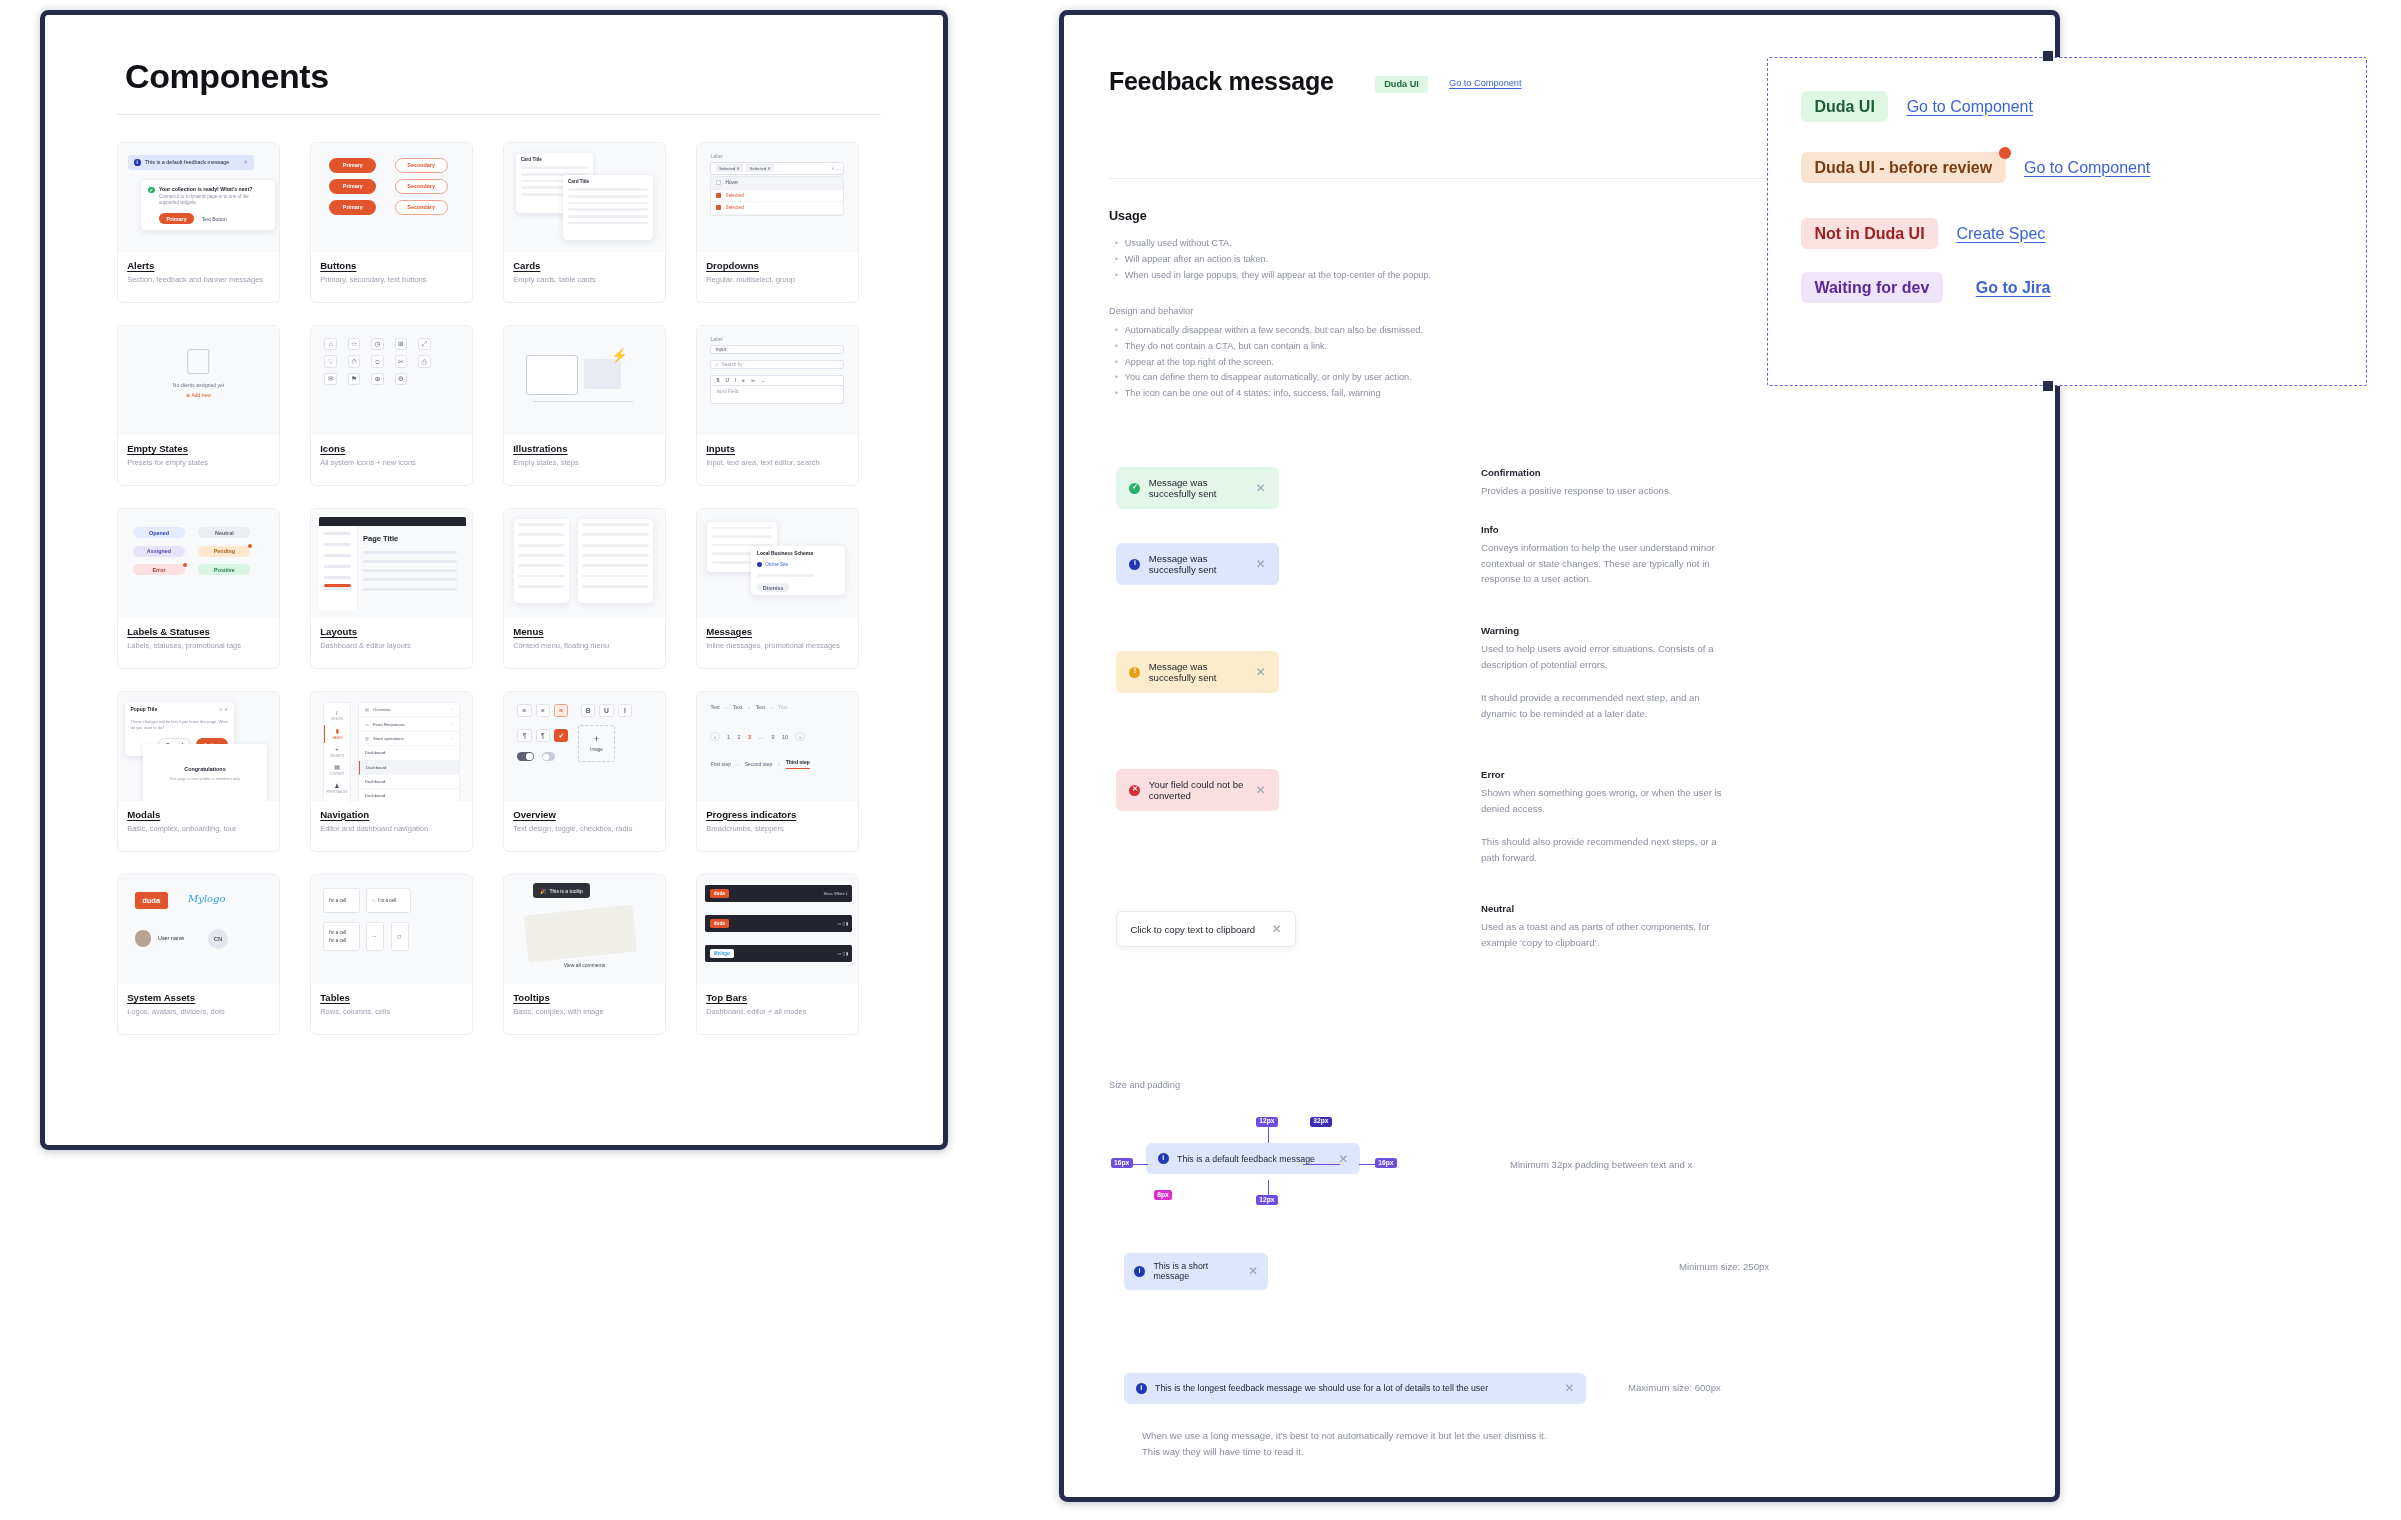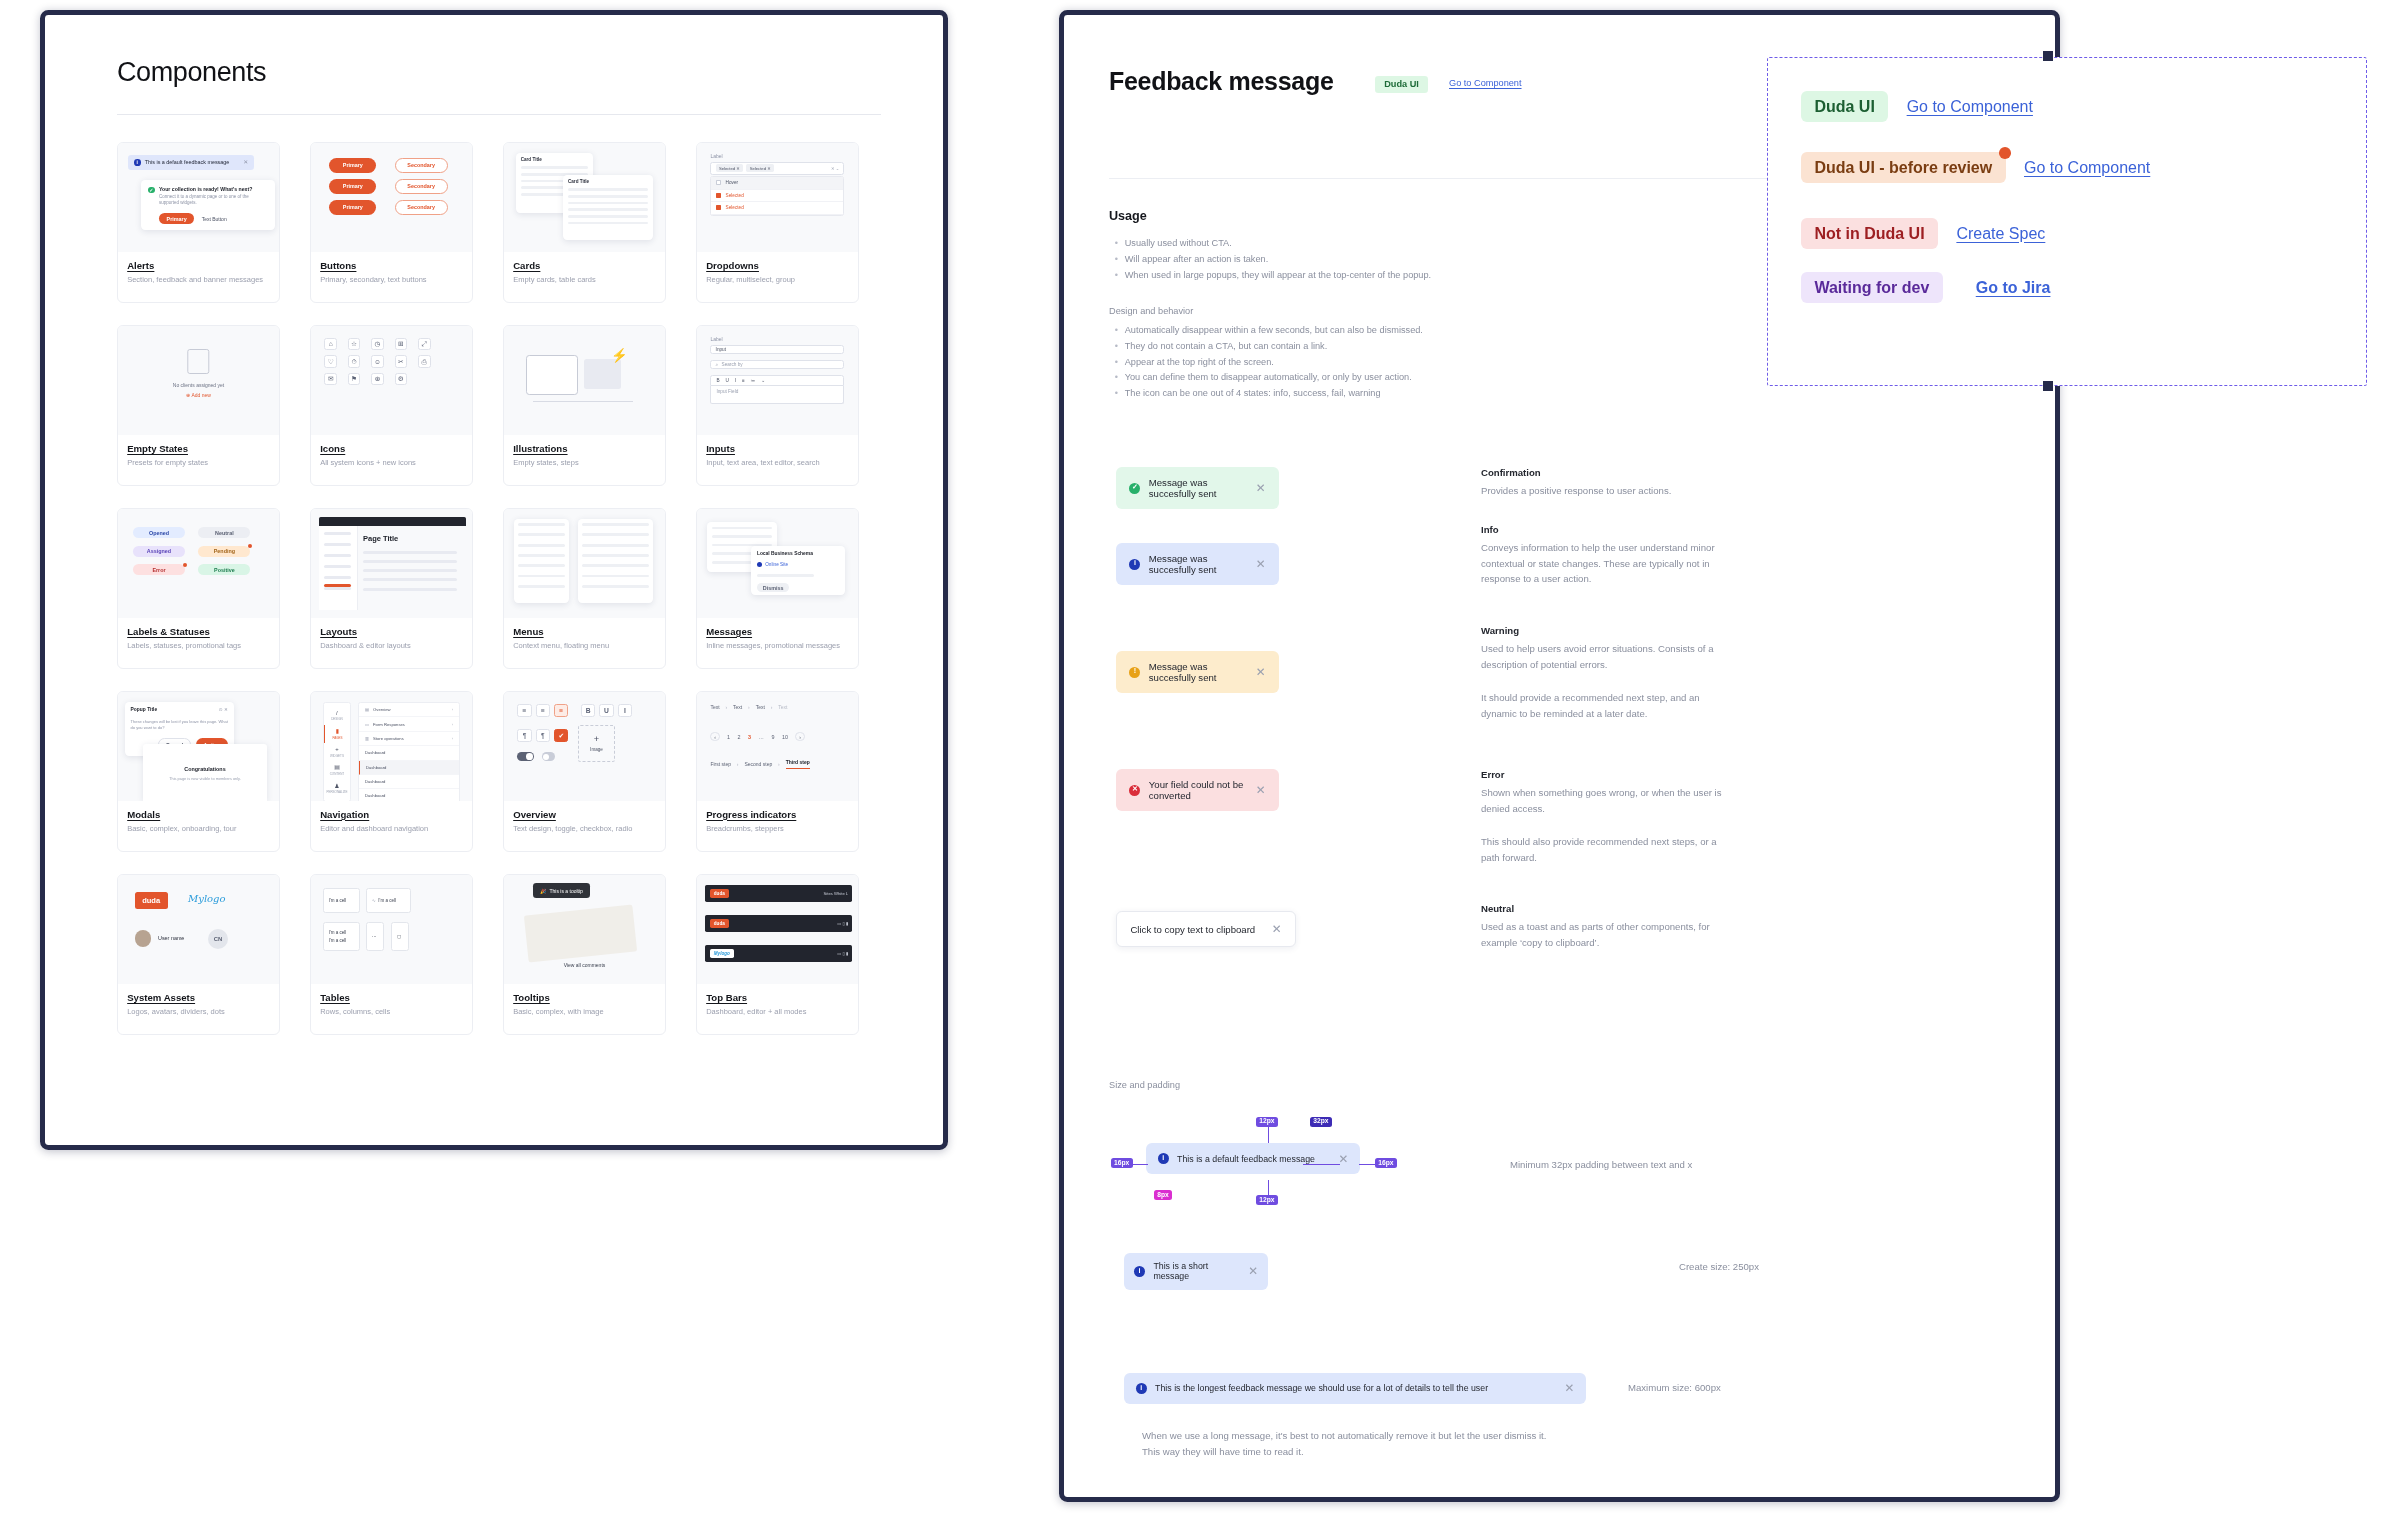--- a/index.html
+++ b/index.html
@@ -19,22 +19,22 @@
     border: 5.9px solid #262b4a;
     box-shadow: 0 1.7px 8.4px rgba(20,25,60,.25);
   }
   #frame-components { left: 40px; top: 10px; width: 908px; height: 1140px; }
   #frame-feedback   { left: 1059px; top: 10px; width: 1001px; height: 1492px; }
 
   .frame-inner { position: relative; width: 100%; height: 100%; overflow: hidden; border-radius: 3.3px; }
 
   
   .comp-title {
-    position: absolute; left: 72px; top: 42px;
-    font-size: 27px; font-weight: 400; color: #111216; letter-spacing: -0.4px;
+    position: absolute; left: 80px; top: 42px;
+    font-size: 34px; font-weight: 700; color: #111216; letter-spacing: -0.4px;
   }
   .comp-rule { position: absolute; left: 72px; top: 99px; width: 764px; height: 0.8px; background: #e6e8ee; }
 
   .comp-grid {
     position: absolute; left: 72px; top: 127px;
     width: 764px;
     display: grid; grid-template-columns: repeat(4, 163px);
     gap: 22px 30px;
   }
   .comp-card {
@@ -816,21 +816,21 @@
         <div class="measure m-indigo" style="left:201px; top:-3.3px;">32px</div>
 
         <div style="position:absolute; left:360px; top:39px; font-size:9.6px; color:#8a8f9e;padding-left:41px;">Minimum 32px padding between text and x</div>
       </div>
 
       <div class="toast t-info" style="position:absolute; left:60px; top:1238px; width:144px; padding:8.4px 10px;">
         <span class="tdot d-info">i</span>
         <span style="font-size:8.8px;">This is a short message</span>
         <span class="tx">✕</span>
       </div>
-      <div style="position:absolute; left:615px; top:1246px; font-size:9.6px; color:#8a8f9e;">Create size: 250px</div>
+      <div style="position:absolute; left:615px; top:1246px; font-size:9.6px; color:#8a8f9e;">Minimum size: 250px</div>
 
       <div class="toast t-info" style="position:absolute; left:60px; top:1358px; width:462px; padding:8.4px 11.7px;">
         <span class="tdot d-info">i</span>
         <span style="font-size:8.8px;">This is the longest feedback message we should use for a lot of details to tell the user</span>
         <span class="tx">✕</span>
       </div>
       <div style="position:absolute; left:564px; top:1367px; font-size:9.6px; color:#8a8f9e;">Maximum size: 600px</div>
 
       <div id="footnote" style="position:absolute; left:54px; top:1413px; width:603px; font-size:9.6px; color:#8a8f9e; line-height:1.62;margin-left:24px;">
           <div>When we use a long message, it's best to not automatically remove it but let the user dismiss it.</div>

